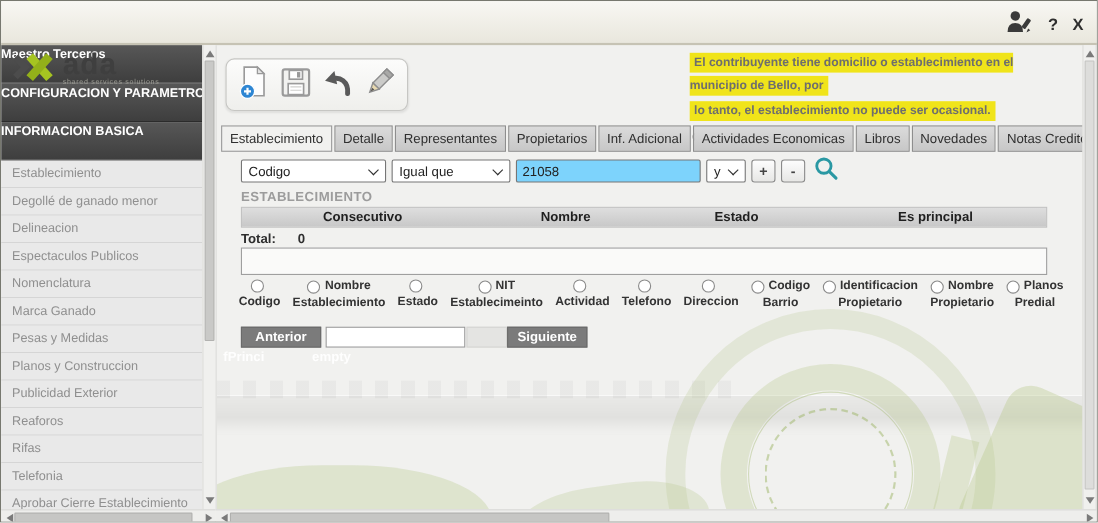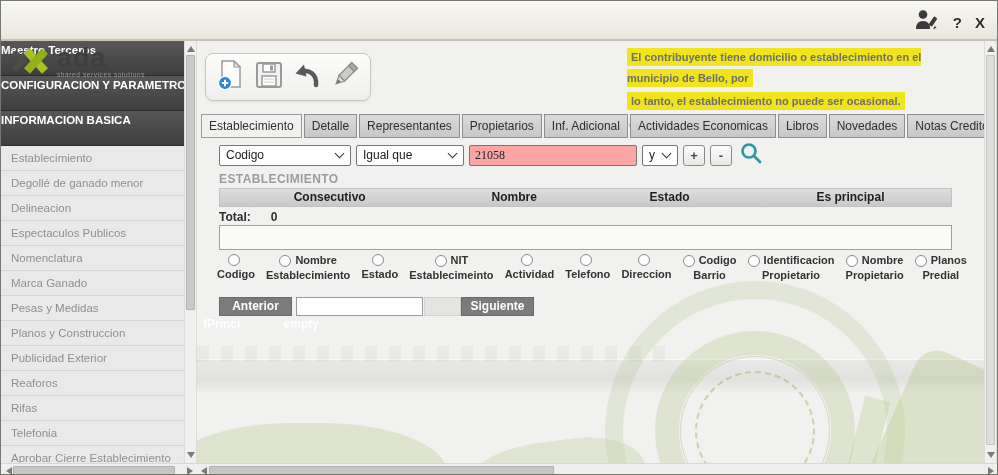--- a/index.html
+++ b/index.html
@@ -73,21 +73,21 @@
 
   
   .filters { position:absolute; left:22px; top:100px; display:flex; align-items:center; gap:5px; }
   .fakesel { height:21px; border:1px solid #767676; border-radius:2px; background:#fff;
              display:flex; align-items:center; justify-content:space-between;
              font-size:12px; color:#222; padding-left:6px; cursor:pointer; }
   .w-field { width:132px; } .w-op { width:108px; } .w-conj { width:36px; }
   .caret { width:7px; height:7px; border-right:1.8px solid #333; border-bottom:1.8px solid #333;
            transform:rotate(45deg); margin:-3px 7px 0 4px; }
   .filter-input { width:168px; height:21px; border:1px solid #767676; border-radius:2px;
-                  font-size:12px; padding:0 5px; font-family:Liberation Serif, serif; color:#222; background:#fca5a5; }
+                  font-size:12px; padding:0 5px; font-family:Liberation Sans, sans-serif; color:#222; background:#7dd3fc; }
   .small-btn { width:22px; height:21px; border:1px solid #8a8a8a; border-radius:3px;
                background:linear-gradient(#fdfdfd,#e7e7e5); font-size:13px; font-weight:bold;
                color:#444; display:flex; align-items:center; justify-content:center; cursor:pointer; }
   .search-btn { margin-left:2px; cursor:pointer; display:flex; align-items:center; }
 
   
   .section-title { position:absolute; left:22px; top:131px; font-size:12px; font-weight:bold;
                    color:#9c9c9c; letter-spacing:.4px; }
   .grid-header { position:absolute; left:22px; top:147px; width:733px; height:19px; display:flex;
                  background:linear-gradient(#dedede,#c8c8c8); border:1px solid #c2c2c2;justify-content:space-between; }

